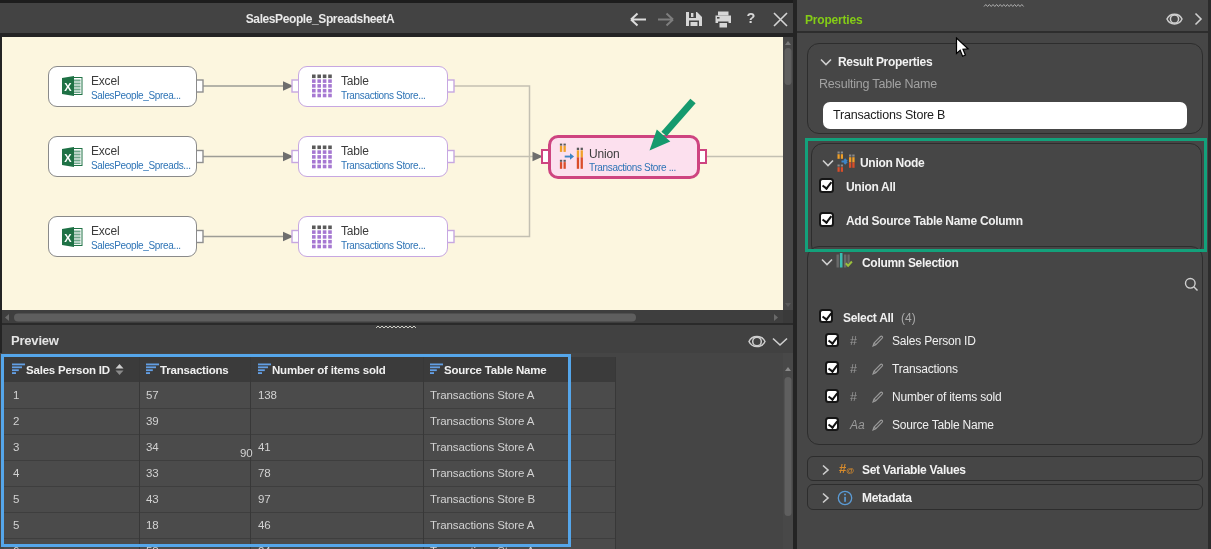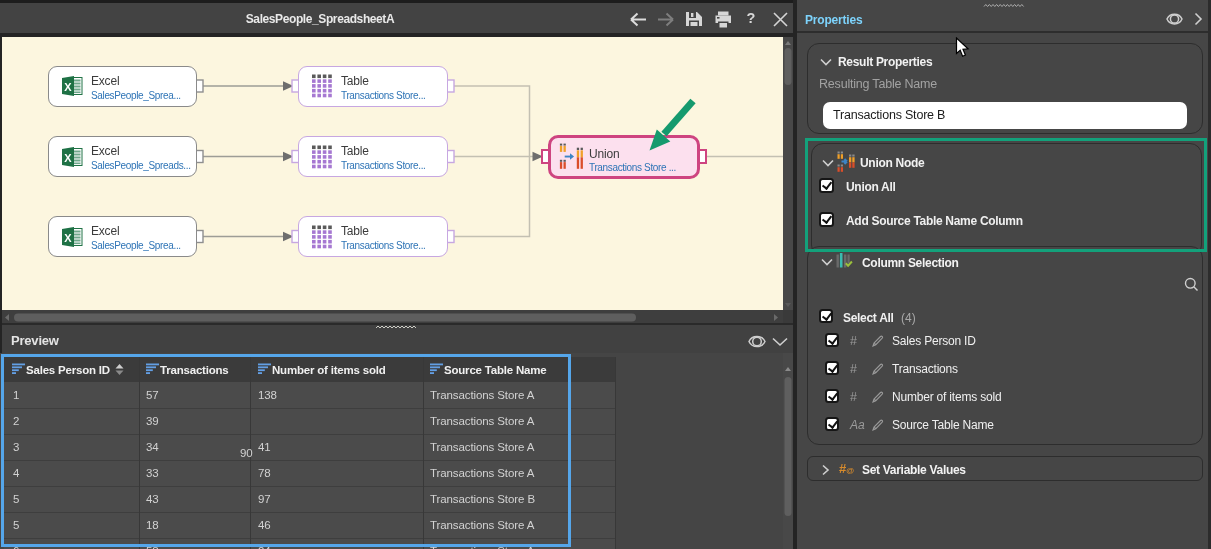--- a/index.html
+++ b/index.html
@@ -423,21 +423,21 @@
   </style>
 
   <div class="abs" style="left:783px;top:353px;width:10px;height:196px;background:#484848;"></div>
   <svg class="abs" style="left:783px;top:353px;" width="10" height="196">
     <path d="M2 18 l3 -4 l3 4 z" fill="#8a8a8a"></path>
     <rect x="1.5" y="24" width="7" height="139" rx="3.5" fill="#5f5f5f"></rect>
   </svg>
 
   <div class="abs" id="props" style="left:797px;top:0;width:414px;height:549px;background:#464646;overflow:hidden;">
 
-    <div class="abs" style="left:8px;top:13px;color:#7dd3fc;font-size:12px;font-weight:bold;letter-spacing:-0.2px;">Properties</div>
+    <div class="abs" style="left:8px;top:13px;color:#84cc16;font-size:12px;font-weight:bold;letter-spacing:-0.2px;">Properties</div>
     <svg class="abs" style="left:369px;top:11px;" width="40" height="18" viewBox="0 0 40 18">
       <path d="M1 8 C 3.8 1.5, 13.2 1.5, 16 8 C 13.2 14.5, 3.8 14.5, 1 8 Z" fill="none" stroke="#cfcfcf" stroke-width="1.5"></path>
       <circle cx="8.5" cy="8" r="4.1" fill="none" stroke="#cfcfcf" stroke-width="1.5"></circle>
       <path d="M29.5 2.5 l5.5 5.5 l-5.5 5.5" stroke="#cfcfcf" stroke-width="1.6" fill="none"></path>
     </svg>
     <div class="abs" style="left:0;top:31px;width:414px;height:1.5px;background:#2d2d2d;"></div>
 
     <svg class="abs" style="left:186px;top:3px;" width="44" height="5" viewBox="0 0 44 5">
       <path d="M1 3.5 l1.8 -2 l1.8 2 l1.8 -2 l1.8 2 l1.8 -2 l1.8 2 l1.8 -2 l1.8 2 l1.8 -2 l1.8 2 l1.8 -2 l1.8 2 l1.8 -2 l1.8 2 l1.8 -2 l1.8 2 l1.8 -2 l1.8 2 l1.8 -2 l1.8 2 l1.8 -2 l1.8 2" stroke="#b8b8b8" stroke-width="0.9" fill="none"></path>
     </svg>
@@ -551,20 +551,31 @@
     </div>
 
     <div class="card" style="left:10px;top:456px;width:396px;height:25px;border-radius:6px;">
       <svg class="abs" style="left:13px;top:7px;" width="9" height="12" viewBox="0 0 9 12">
           <path d="M2 1.5 l5 4.5 l-5 4.5" stroke="#cfcfcf" stroke-width="1.6" fill="none"></path>
         </svg>
       <div class="abs" style="left:31px;top:4px;color:#d78b2c;font-size:13px;font-weight:bold;">#<span style="font-size:8px;">@</span></div>
       <div class="abs" style="left:54px;top:6px;color:#f2f2f2;font-size:12px;font-weight:bold;letter-spacing:-0.3px;">Set Variable Values</div>
     </div>
 
+    <div class="card" style="left:10px;top:484px;width:396px;height:26px;border-radius:6px;">
+      <svg class="abs" style="left:13px;top:7px;" width="9" height="12" viewBox="0 0 9 12">
+          <path d="M2 1.5 l5 4.5 l-5 4.5" stroke="#cfcfcf" stroke-width="1.6" fill="none"></path>
+        </svg>
+      <svg class="abs" style="left:29px;top:5px;" width="16" height="16" viewBox="0 0 16 16">
+        <circle cx="8" cy="8" r="6.7" stroke="#5b9bd5" stroke-width="1.3" fill="none"></circle>
+        <rect x="7.2" y="6.8" width="1.7" height="5" fill="#5b9bd5"></rect>
+        <circle cx="8" cy="4.6" r="1" fill="#5b9bd5"></circle>
+      </svg>
+      <div class="abs" style="left:54px;top:6px;color:#f2f2f2;font-size:12px;font-weight:bold;letter-spacing:-0.3px;">Metadata</div>
+    </div>
 
     <div class="abs" style="left:411px;top:0;width:3px;height:549px;background:#2c2c2c;"></div>
 
     <svg class="abs" style="left:158px;top:37px;" width="15" height="21" viewBox="0 0 15 21">
       <path d="M1.5 1 L1.5 16.5 L5.2 13.2 L7.6 19.2 L10.4 18 L8 12.2 L13 11.8 Z" fill="#ffffff" stroke="#000000" stroke-width="1.2"></path>
     </svg>
   </div>
   <style>
     .card { position:absolute; border:1.5px solid #2d2d2d; border-radius:12px; background:#464646; }
     .cb { position:absolute; width:15px; height:15px; background:#fff; border:2px solid #161616; border-radius:3.5px; }

